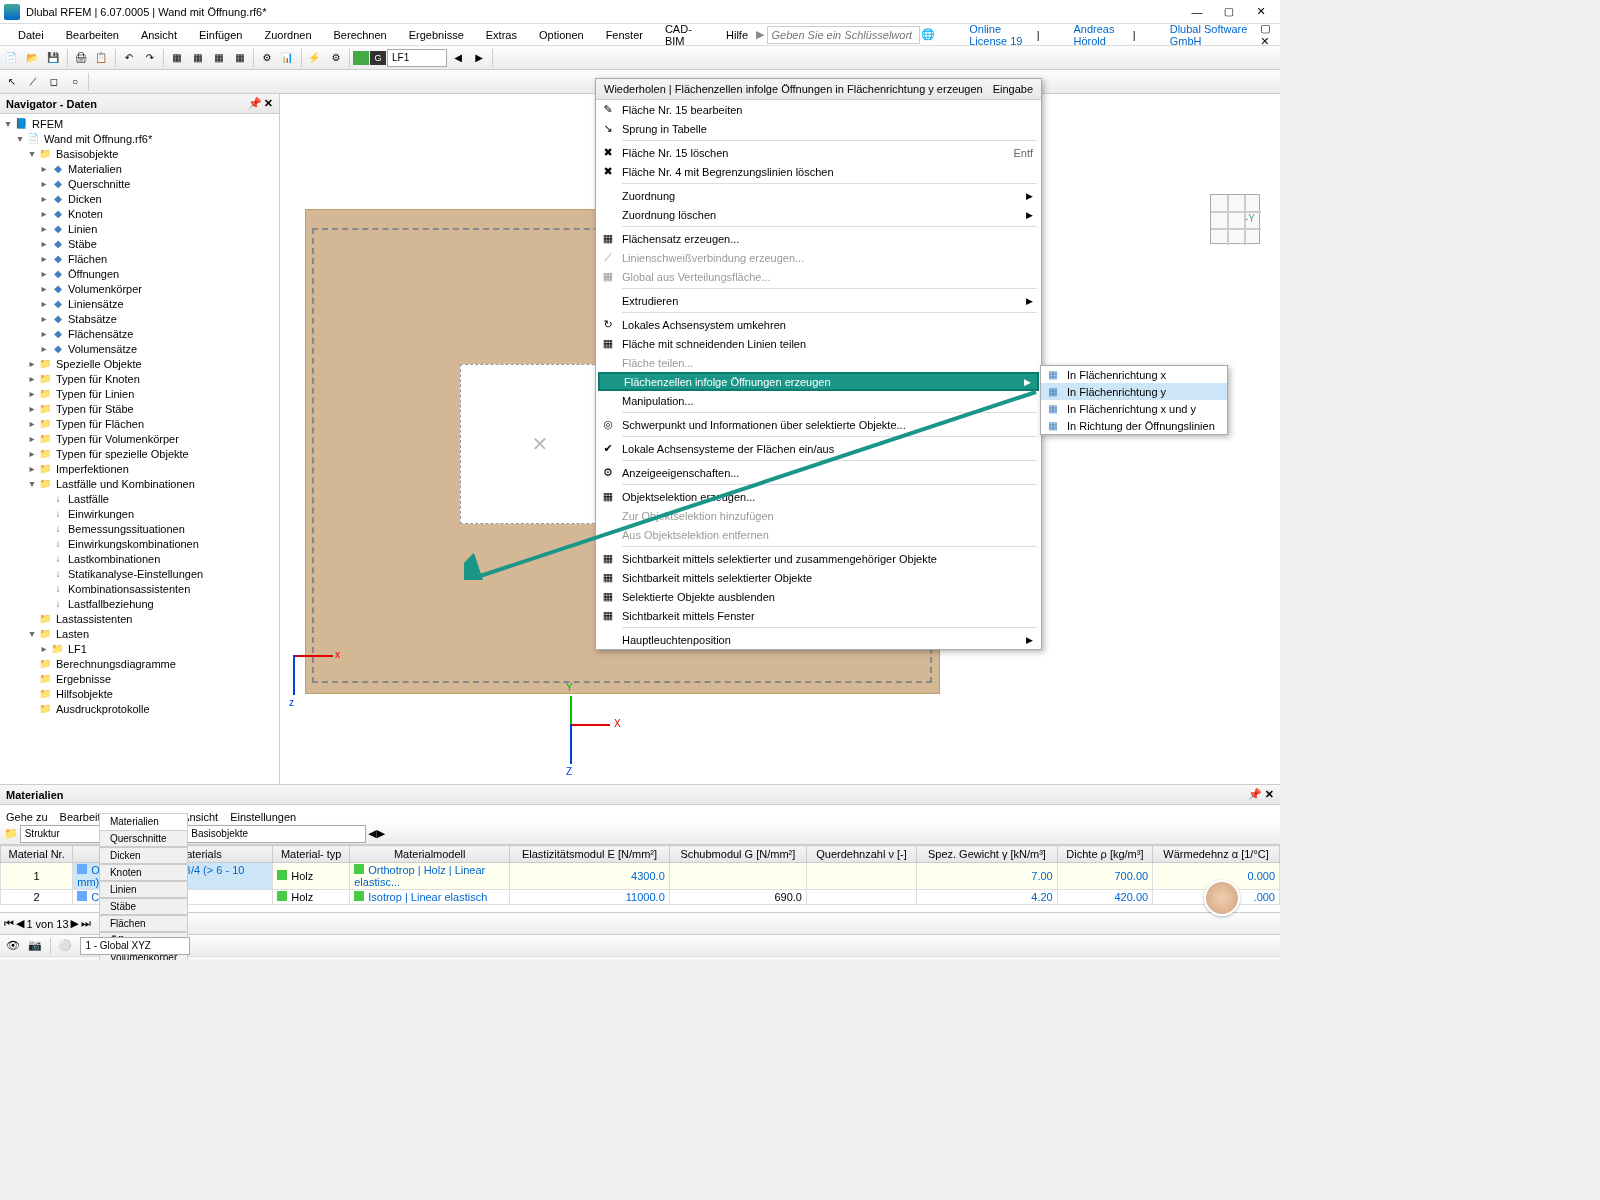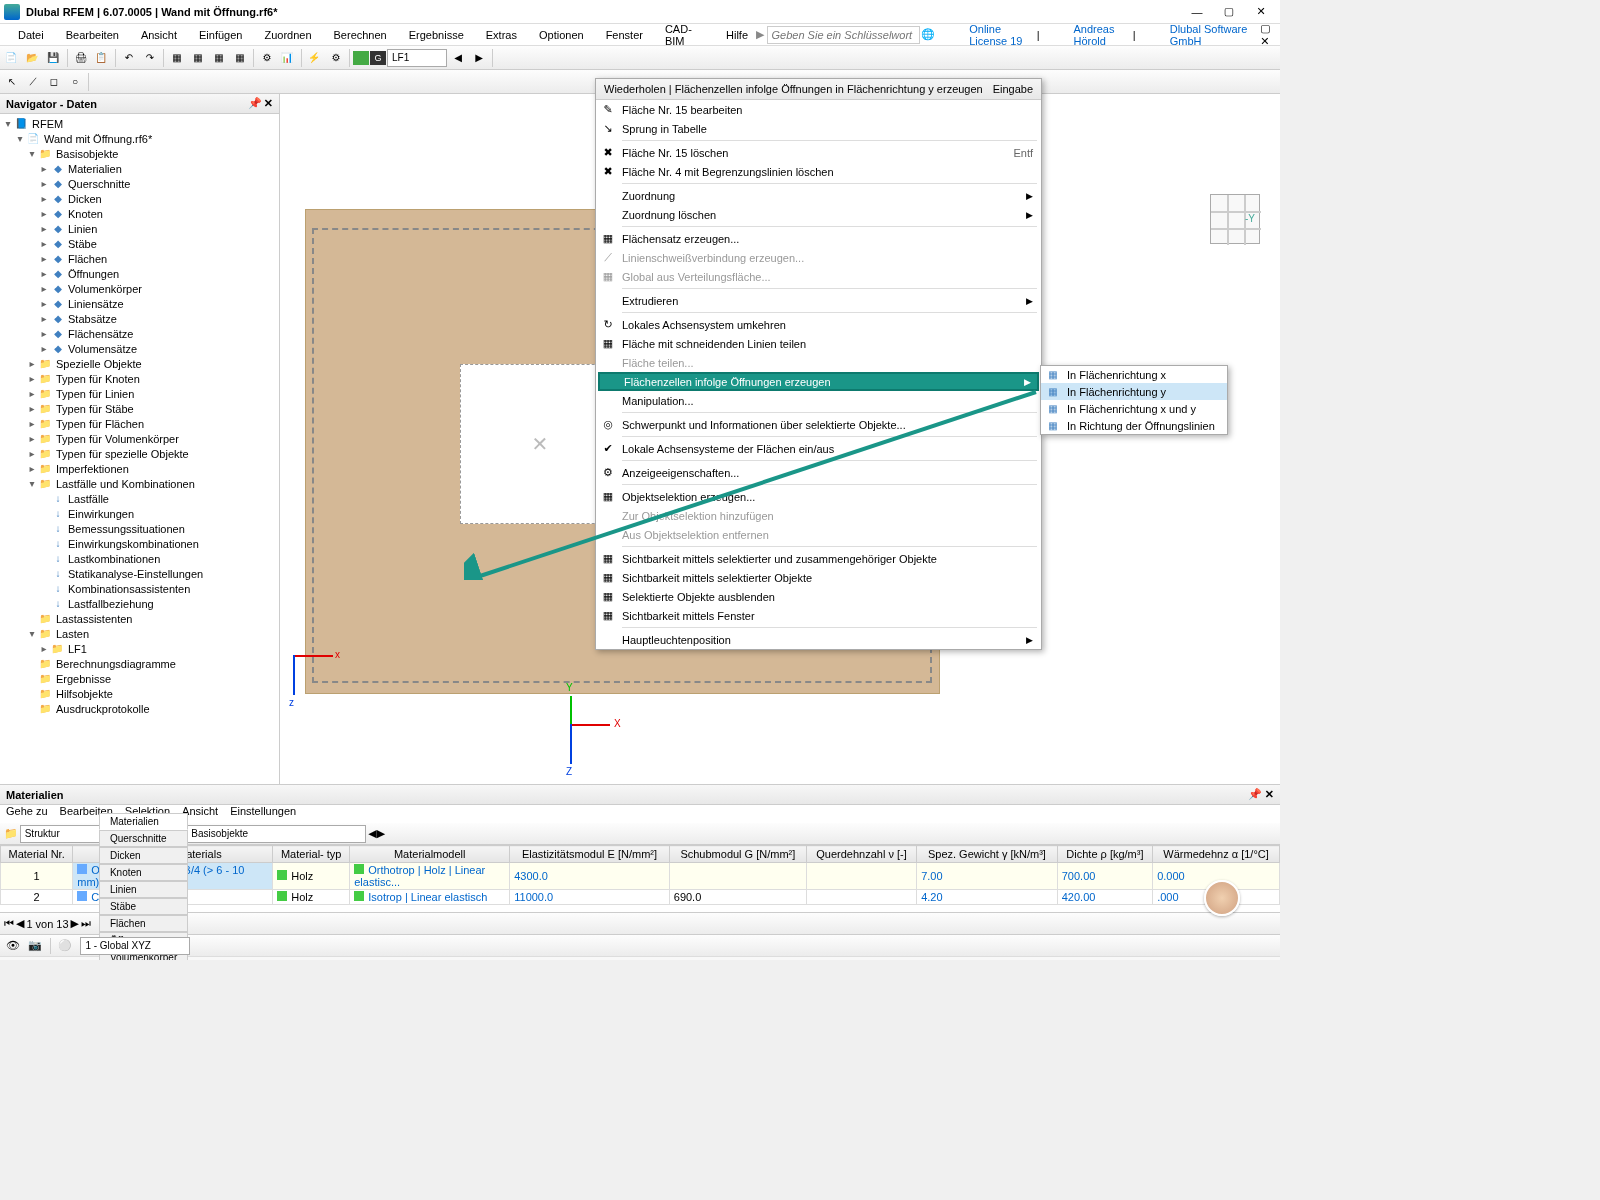--- a/index.html
+++ b/index.html
@@ -1,19 +1,19 @@
 <!DOCTYPE html>
 <html><head>
 <meta charset="utf-8">
 <style>
 * { box-sizing: border-box; margin: 0; padding: 0; font-family: "Segoe UI", Tahoma, sans-serif; font-size: 11px; }
 body { background: #f0f0f0; width: 1280px; height: 960px; overflow: hidden; position: relative; }
 .titlebar { height: 24px; background: #fff; display: flex; align-items: center; padding: 0 4px; border-bottom: 1px solid #ddd; }
 .titlebar .icon { width: 16px; height: 16px; background: linear-gradient(#4a9,#06c); border-radius: 2px; margin-right: 6px; }
-.titlebar .title { flex: 1; font-weight: bold; }
+.titlebar .title { flex: 1; }
 .titlebar .winbtns { display: flex; gap: 2px; }
 .winbtn { width: 30px; height: 20px; display: flex; align-items: center; justify-content: center; }
 .menubar { height: 22px; background: #fff; display: flex; align-items: center; padding: 0 4px; border-bottom: 1px solid #ddd; font-size: 11px; }
 .menubar .m { padding: 2px 8px; margin-left: 6px; }
 .menubar .right { margin-left: auto; display: flex; align-items: center; gap: 2px; }
 .menubar .search { width: 160px; height: 18px; border: 1px solid #ccc; padding: 0 4px; color: #888; font-style: italic; }
 .menubar .lic { color: #0066cc; margin: 0 4px; padding-left: 28px; }
 .toolbar { height: 24px; background: linear-gradient(#fdfdfd,#ececec); border-bottom: 1px solid #ccc; display: flex; align-items: center; padding: 0 2px; gap: 1px; }
 .tb { width: 20px; height: 20px; border: 1px solid transparent; border-radius: 2px; display: flex; align-items: center; justify-content: center; font-size: 10px; }
 .tsep { width: 1px; height: 18px; background: #ccc; margin: 0 2px; }
@@ -51,27 +51,27 @@
 .ctxsep { height: 1px; background: #ddd; margin: 2px 4px 2px 26px; }
 .submenu { position: absolute; left: 1040px; top: 365px; width: 188px; background: #fff; border: 1px solid #aaa; box-shadow: 2px 2px 6px rgba(0,0,0,0.3); }
 .subi { display: flex; align-items: center; height: 17px; padding: 0 8px 0 26px; position: relative; }
 .subi.hl { background: #cde6f7; }
 .subi .ico2 { position: absolute; left: 4px; width: 16px; height: 16px; display: flex; align-items: center; justify-content: center; font-size: 10px; color: #4080c0; }
 .arrow-anno { position: absolute; left: 464px; top: 380px; width: 580px; height: 200px; pointer-events: none; }
 .cube { position: absolute; right: 20px; top: 100px; width: 50px; height: 50px; border: 1px solid #aaa; background: #f8f8f8; }
 .cube .g { position: absolute; border: 1px solid #ccc; }
 .bottom-panel { height: 150px; background: #fff; border-top: 1px solid #ccc; display: flex; flex-direction: column; }
 .bphdr { height: 20px; background: linear-gradient(#f7f7f7,#e8e8e8); border-bottom: 1px solid #ccc; display: flex; align-items: center; padding: 0 6px; font-weight: bold; }
-.bpmenu { height: 18px; display: flex; align-items: flex-start; padding: 0 6px; gap: 12px; font-size: 11px; }
+.bpmenu { height: 18px; display: flex; align-items: flex-end; padding: 0 6px; gap: 12px; font-size: 11px; }
 .bptool { height: 22px; background: linear-gradient(#fdfdfd,#ececec); border-bottom: 1px solid #ccc; display: flex; align-items: center; padding: 0 4px; gap: 2px; }
 .bpsel { width: 130px; height: 18px; border: 1px solid #aaa; background: #fff; font-size: 10px; padding: 0 4px; display: flex; align-items: center; }
 .bptable { flex: 1; overflow: auto; }
 .bptable table { width: 100%; border-collapse: collapse; font-size: 10px; }
 .bptable th { background: linear-gradient(#f5f5f5,#e5e5e5); border: 1px solid #ccc; padding: 2px 4px; font-weight: normal; text-align: center; }
-.bptable td { border: 1px solid #ddd; padding: 1px 4px; text-align: left; }
+.bptable td { border: 1px solid #ddd; padding: 1px 4px; text-align: right; }
 .bptable td.l { text-align: left; }
 .bptable td.c { text-align: center; }
 .bptable .r1 { background: #fffff0; }
 .bptable .blue { color: #0066cc; }
 .bptable .sel { background: #cde6f7; }
 .tabstrip { height: 22px; background: linear-gradient(#fdfdfd,#ececec); border-top: 1px solid #ccc; display: flex; align-items: center; padding: 0 4px; }
 .tab { padding: 2px 10px; border: 1px solid #ccc; background: #f0f0f0; margin-right: -1px; font-size: 10px; }
 .tab.active { background: #fff; border-bottom-color: #fff; }
 .pager { display: flex; align-items: center; gap: 2px; margin-right: 8px; font-size: 10px; }
 .statusbar { height: 22px; background: linear-gradient(#fdfdfd,#ececec); border-top: 1px solid #ccc; display: flex; align-items: center; padding: 0 6px; gap: 8px; font-size: 10px; }

